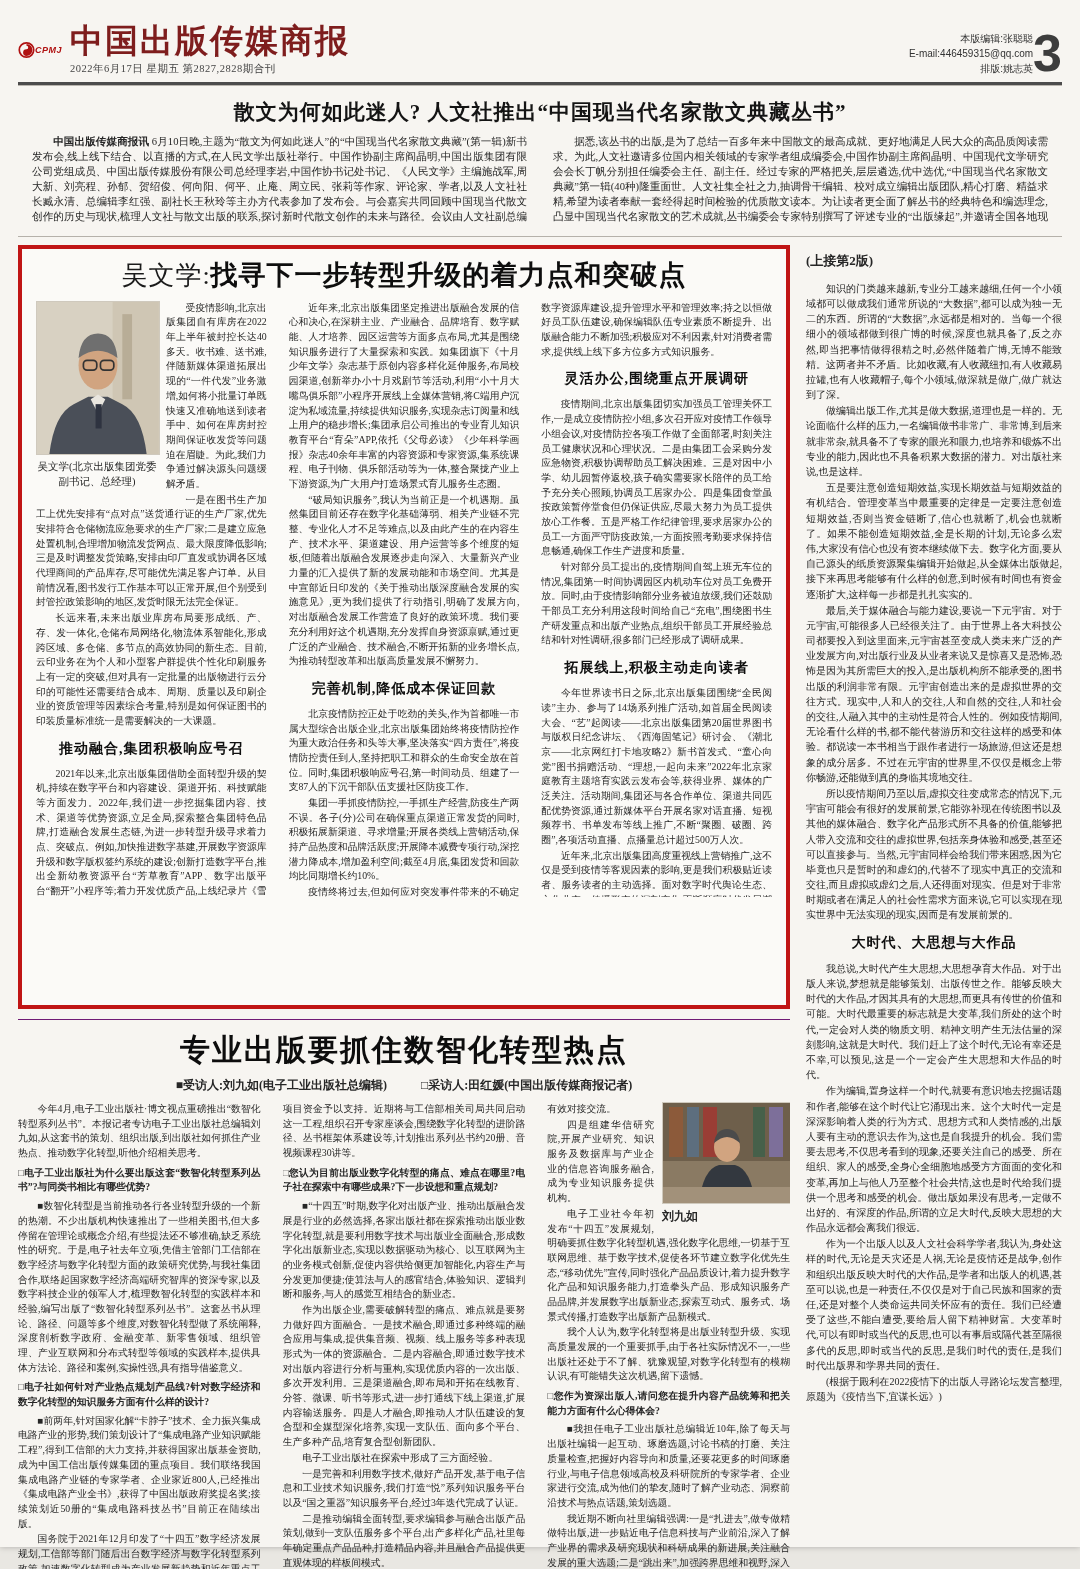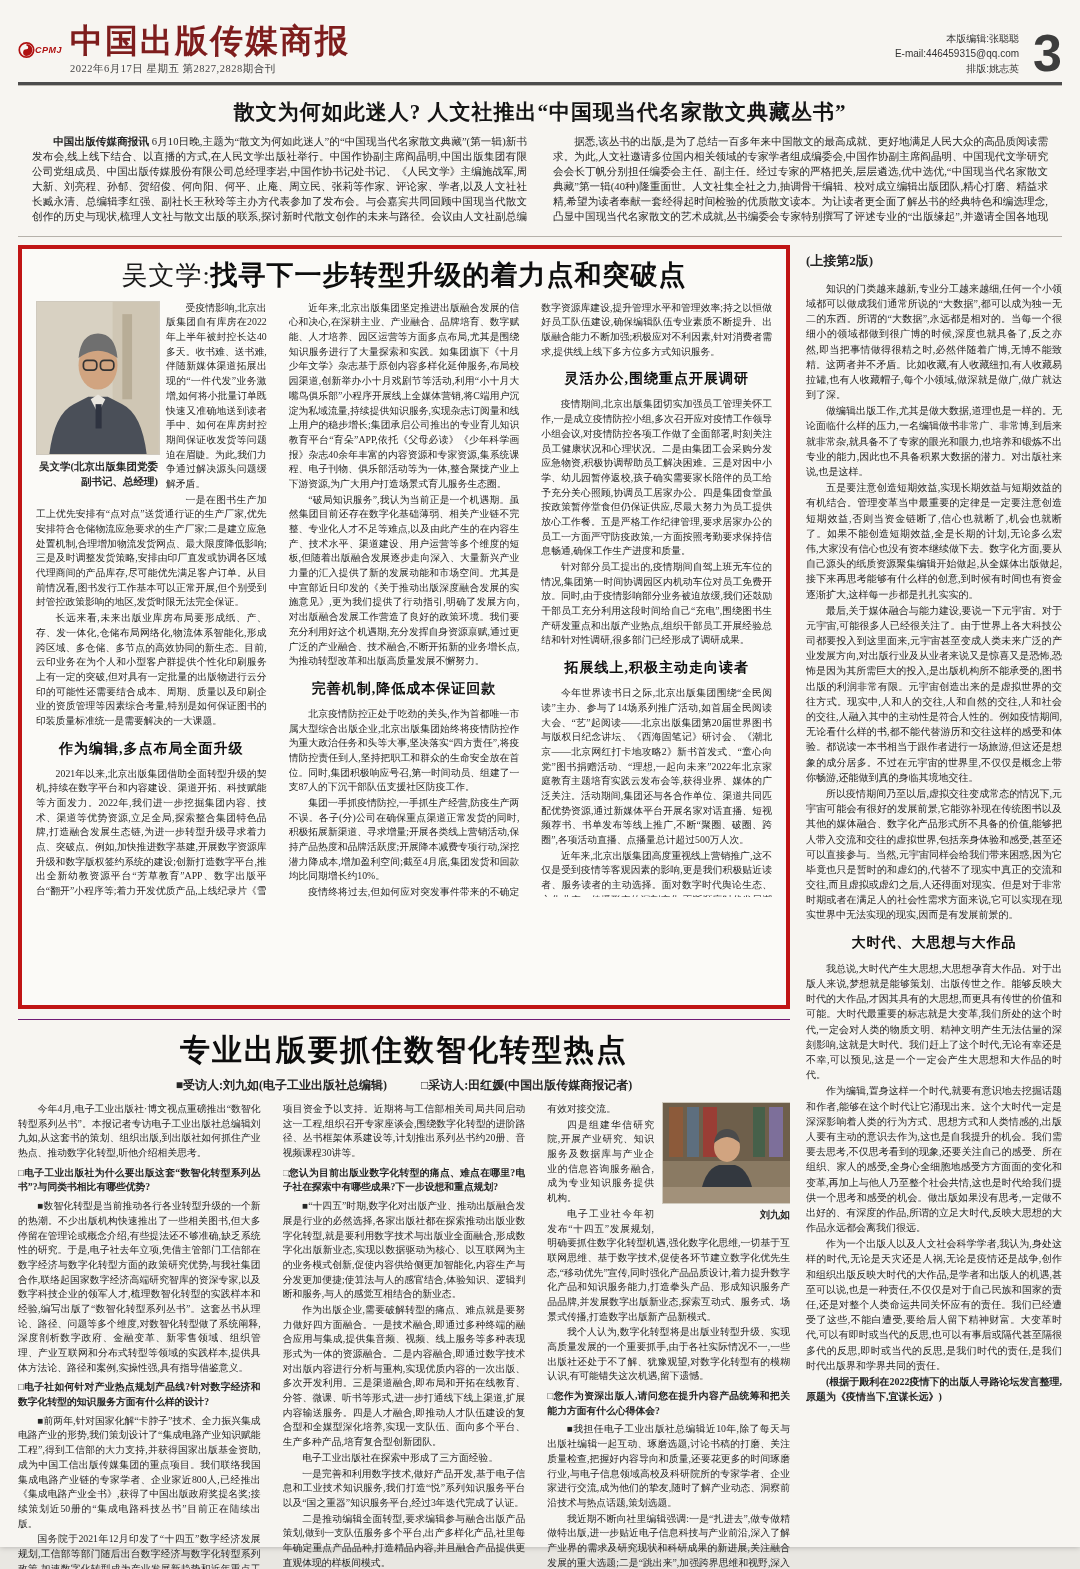--- a/index.html
+++ b/index.html
@@ -18,21 +18,21 @@
   }
   
   .masthead{display:flex;align-items:flex-end;justify-content:space-between;height:62px;}
   .mh-left{display:flex;align-items:flex-start;gap:8px;}
   .logo{width:44px;height:52px;display:flex;flex-direction:row;align-items:center;}
   .logo svg{display:block;}
   .logo .abbr{font-family:"Liberation Sans",sans-serif;font-size:9px;font-weight:700;color:#b01212;font-style:italic;letter-spacing:.5px;}
   .mh-title-wrap{display:flex;flex-direction:column;}
   .mh-title{font-size:33px;font-weight:900;color:#7e1d1d;letter-spacing:2px;line-height:1.05;font-family:"Liberation Serif","DejaVu Serif",serif;}
   .mh-date{font-size:10.5px;color:#444;margin-top:3px;letter-spacing:.5px;}
-  .mh-right{display:flex;align-items:center;gap:14px;}
+  .mh-right{display:flex;align-items:center;}
   .mh-info{text-align:right;font-size:10px;color:#333;line-height:1.5;font-family:"Liberation Sans",sans-serif;}
   .page-num{font-size:52px;font-weight:900;color:#3d3d3d;line-height:.85;font-family:"Liberation Sans",sans-serif;}
   .rule{height:3px;background:#4c4c4c;border-bottom:1px solid #b9b5ae;margin-top:6px;}
   
   .top-article{padding:10px 14px 6px 14px;}
   .top-headline{text-align:center;font-size:21px;font-weight:900;color:#141414;letter-spacing:1px;margin:2px 0 8px 0;}
   .top-cols{display:flex;gap:26px;height:92px;overflow:hidden;}
   .top-col{flex:1;font-size:10.6px;line-height:1.42;text-align:justify;}
   .top-col p{margin:0;text-indent:2em;}
   .lead-label{font-weight:700;}
@@ -43,34 +43,34 @@
   .feature{border:4px solid #c01515;background:#fbfaf7;padding:8px 14px 10px 14px;height:764px;box-sizing:border-box;}
   .feature-headline{text-align:center;margin:4px 0 10px 0;line-height:1.1;}
   .fh-prefix{font-size:26px;font-weight:400;color:#1b1b1b;letter-spacing:1px;}
   .fh-main{font-size:27px;font-weight:900;color:#0e0e0e;letter-spacing:1px;}
   .fcols{display:flex;gap:22px;height:596px;overflow:hidden;margin-top:8px;}
   .fcol{flex:1;font-size:9.8px;line-height:1.5;text-align:justify;overflow:hidden;}
   .fcol p,.bcol p,.rail p{margin:0 0 1px 0;text-indent:2em;}
   p.cont{text-indent:0;}
   p.sub{font-weight:900;font-size:14px;text-align:center;text-indent:0;margin:9px 0 8px 0;letter-spacing:1px;color:#101010;}
   p.q{font-weight:700;text-indent:0;margin:5px 0 4px 0;}
-  p.credit{font-weight:700;}
+  p.credit{font-weight:400;}
   .photo-block{float:left;width:122px;margin:0 8px 4px 0;}
   .photo-block svg{display:block;width:122px;height:152px;border:1px solid #cfc9bd;background:#d9d2c4;}
-  .photo-caption{font-size:10.5px;font-weight:700;line-height:1.45;margin-top:4px;text-align:right;}
+  .photo-caption{font-size:10.5px;font-weight:400;line-height:1.45;margin-top:4px;text-align:center;}
   
   .bottom{margin-top:10px;border-top:1px solid #701a75;padding-top:8px;position:relative;}
   .b-headline{text-align:center;font-size:30px;font-weight:900;color:#0d0d0d;letter-spacing:2px;margin:2px 0 6px 0;}
   .b-byline{text-align:center;font-size:12px;font-weight:700;margin-bottom:8px;}
   .b-byline .sep{display:inline-block;width:34px;}
   .bcols{display:flex;gap:22px;height:500px;overflow:hidden;}
   .bcol{flex:1;font-size:9.8px;line-height:1.5;text-align:justify;overflow:hidden;}
   .bphoto{float:right;width:128px;margin:0 0 4px 8px;}
   .bphoto svg{display:block;width:128px;height:100px;border:1px solid #cfc9bd;}
-  .bphoto .photo-caption{font-size:10px;text-align:right;font-weight:700;}
+  .bphoto .photo-caption{font-size:12px;text-align:left;font-weight:700;}
   
   .rail{flex:1;height:1292px;overflow:hidden;font-size:10px;line-height:1.52;text-align:justify;padding-top:2px;}
   .rail .cont-label{font-weight:900;font-size:13px;text-indent:0;margin:4px 0 10px 0;}
 </style>
 </head>
 <body>
 
 <div class="sheet">
 
   <div class="masthead">
@@ -131,21 +131,21 @@
                 <ellipse cx="50" cy="52" rx="16" ry="20" fill="#d1a480"></ellipse>
                 <path d="M34 46 Q36 26 50 26 Q64 26 66 46 Q58 40 50 40 Q42 40 34 46Z" fill="#6f6f6f"></path>
                 <rect x="38" y="48" width="11" height="8" rx="3" fill="none" stroke="#333" stroke-width="1.4"></rect>
                 <rect x="52" y="48" width="11" height="8" rx="3" fill="none" stroke="#333" stroke-width="1.4"></rect>
               </svg>
               <div class="photo-caption">吴文学(北京出版集团党委副书记、总经理)</div>
             </div>
           <p class="p">受疫情影响,北京出版集团自有库房在2022年上半年被封控长达40多天。收书难、送书难,伴随新媒体渠道拓展出现的“一件代发”业务激增,如何将小批量订单既快速又准确地送到读者手中、如何在库房封控期间保证收发货等问题迫在眉睫。为此,我们力争通过解决源头问题缓解矛盾。</p>
               <p class="p">一是在图书生产加工上优先安排有“点对点”送货通行证的生产厂家,优先安排符合仓储物流应急要求的生产厂家;二是建立应急处置机制,合理增加物流发货网点、最大限度降低影响;三是及时调整发货策略,安排由印厂直发或协调各区域代理商间的产品库存,尽可能优先满足客户订单。从目前情况看,图书发行工作基本可以正常开展,但个别受到封管控政策影响的地区,发货时限无法完全保证。</p>
               <p class="p">长远来看,未来出版业库房布局要形成纸、产、存、发一体化,仓储布局网络化,物流体系智能化,形成跨区域、多仓储、多节点的高效协同的新生态。目前,云印业务在为个人和小型客户群提供个性化印刷服务上有一定的突破,但对具有一定批量的出版物进行云分印的可能性还需要结合成本、周期、质量以及印刷企业的资质管理等因素综合考量,特别是如何保证图书的印装质量标准统一是需要解决的一大课题。</p>
-              <p class="sub">作为编辑,多点布局全面升级</p>
+              <p class="sub">推动融合,集团积极响应号召</p>
               <p class="p">2021年以来,北京出版集团借助全面转型升级的契机,持续在数字平台和内容建设、渠道开拓、科技赋能等方面发力。2022年,我们进一步挖掘集团内容、技术、渠道等优势资源,立足全局,探索整合集团特色品牌,打造融合发展生态链,为进一步转型升级寻求着力点、突破点。例如,加快推进数字基建,开展数字资源库升级和数字版权签约系统的建设;创新打造数字平台,推出全新幼教资源平台“芳草教育”APP、数字出版平台“翻开”小程序等;着力开发优质产品,上线纪录片《雪上之焰 2022北京冬奥生态人文之旅》、“理想育未来,家教伴成长”家庭教育宣传周公开课等。同时,疫情期间面向大中小学生、市民读者免费开放“京版云”数字教材、“北教辅学网”教辅配套资源,“京版大众文化讲座”、“文学里的北京”等精品数字内容资源逾百种。</p>
             </div>
           <div class="fcol">
               <p class="p">近年来,北京出版集团坚定推进出版融合发展的信心和决心,在深耕主业、产业融合、品牌培育、数字赋能、人才培养、园区运营等方面多点布局,尤其是围绕知识服务进行了大量探索和实践。如集团旗下《十月少年文学》杂志基于原创内容多样化延伸服务,布局校园渠道,创新举办小十月戏剧节等活动,利用“小十月大嘴鸟俱乐部”小程序开展线上全媒体营销,将C端用户沉淀为私域流量,持续提供知识服务,实现杂志订阅量和线上用户的稳步增长;集团承启公司推出的专业育儿知识教育平台“育朵”APP,依托《父母必读》《少年科学画报》杂志40余年丰富的内容资源和专家资源,集系统课程、电子刊物、俱乐部活动等为一体,整合聚拢产业上下游资源,为广大用户打造场景式育儿服务生态圈。</p>
               <p class="p">“破局知识服务”,我认为当前正是一个机遇期。虽然集团目前还存在数字化基础薄弱、相关产业链不完整、专业化人才不足等难点,以及由此产生的在内容生产、技术水平、渠道建设、用户运营等多个维度的短板,但随着出版融合发展逐步走向深入、大量新兴产业力量的汇入提供了新的发展动能和市场空间。尤其是中宣部近日印发的《关于推动出版深度融合发展的实施意见》,更为我们提供了行动指引,明确了发展方向,对出版融合发展工作营造了良好的政策环境。我们要充分利用好这个机遇期,充分发挥自身资源禀赋,通过更广泛的产业融合、技术融合,不断开拓新的业务增长点,为推动转型改革和出版高质量发展不懈努力。</p>
               <p class="sub">完善机制,降低成本保证回款</p>
               <p class="p">北京疫情防控正处于吃劲的关头,作为首都唯一市属大型综合出版企业,北京出版集团始终将疫情防控作为重大政治任务和头等大事,坚决落实“四方责任”,将疫情防控责任到人,坚持把职工和群众的生命安全放在首位。同时,集团积极响应号召,第一时间动员、组建了一支87人的下沉干部队伍支援社区防疫工作。</p>
               <p class="p">集团一手抓疫情防控,一手抓生产经营,防疫生产两不误。各子(分)公司在确保重点渠道正常发货的同时,积极拓展新渠道、寻求增量;开展各类线上营销活动,保持产品热度和品牌活跃度;开展降本减费专项行动,深挖潜力降成本,增加盈利空间;截至4月底,集团发货和回款均比同期增长约10%。</p>
               <p class="p">疫情终将过去,但如何应对突发事件带来的不确定性始终是我们需要重视和思考的问题。接下来,集团将围绕疫情期间各项工作认真总结经验,进一步查缺补漏,完善应急保障机制、细化落实方案,不断提高突发事件处置能力;加快推进线上数字化协同办公管理系统、</p>
             </div>

